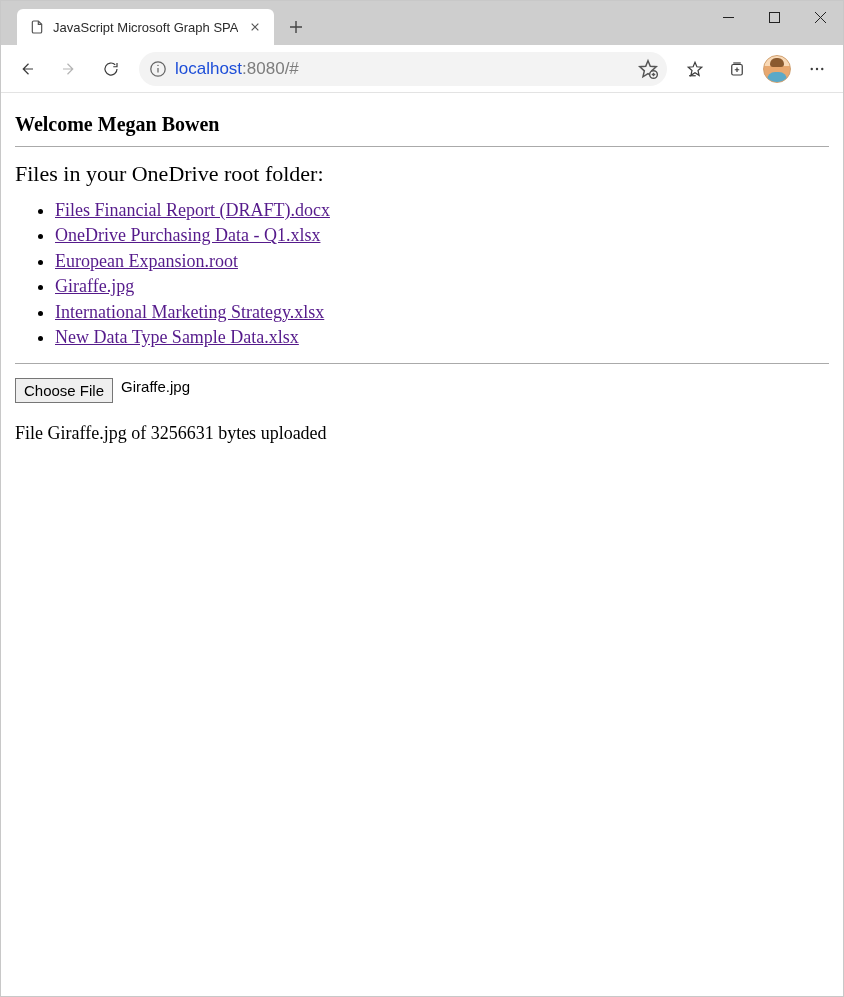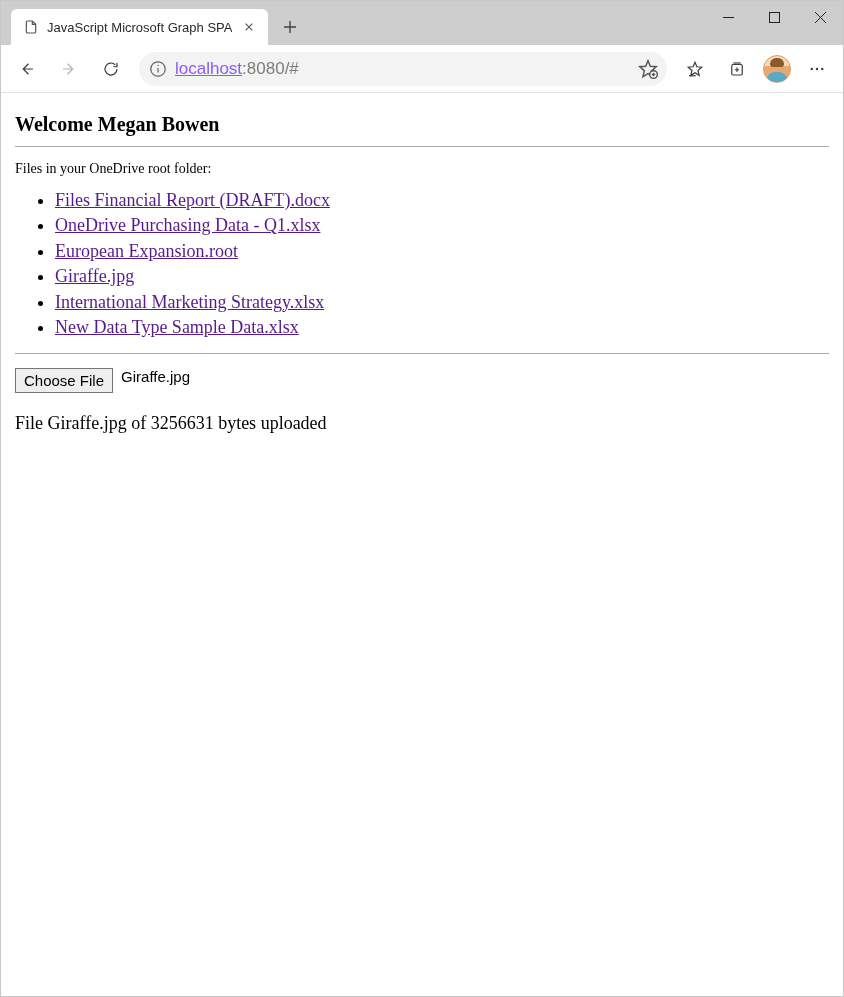--- a/index.html
+++ b/index.html
@@ -43,20 +43,21 @@
       align-items: center;
       justify-content: center;
       color: #222;
     }
     .win-btn svg { width: 11px; height: 11px; }
     .tab-row {
       display: flex;
       align-items: flex-end;
       padding-left: 10px;
       height: 100%;
+      margin-left: 6px;
     }
     .tab {
       background: #fff;
       height: 36px;
       border-top-left-radius: 6px;
       border-top-right-radius: 6px;
       display: flex;
       align-items: center;
       padding: 0 10px 0 12px;
       gap: 8px;
@@ -125,21 +126,21 @@
       display:flex; align-items:center; justify-content:center;
       color:#666;
     }
     .url-text {
       flex:1;
       font-size: 17px;
       color:#7d7d7d;
       white-space:nowrap;
       font-family: "Segoe UI", sans-serif;
     }
-    .url-text .host { color:#8b5cf6;text-decoration:underline; }
+    .url-text .host { color:#1d4ed8; }
     .star-plus {
       width:22px; height:22px;
       display:flex; align-items:center; justify-content:center;
       color:#555;
     }
     .avatar {
       width:28px; height:28px;
       border-radius:50%;
       background: linear-gradient(#f9d9b6 40%, #e8a86f 40%);
       border: 1px solid #d0a070;
@@ -177,21 +178,21 @@
       font-size: 20px;
       font-weight: bold;
       margin: 6px 0 10px 0;
     }
     hr {
       border: none;
       border-top: 1px solid #aaa;
       margin: 10px 0 14px 0;
     }
     .files-label {
-      font-size: 14px;
+      font-size: 22px;
       margin: 4px 0 12px 0;
     }
     ul.file-list {
       margin: 4px 0 14px 0;
       padding-left: 40px;
     }
     ul.file-list li {
       margin: 2px 0;
       line-height: 1.3;
     }

